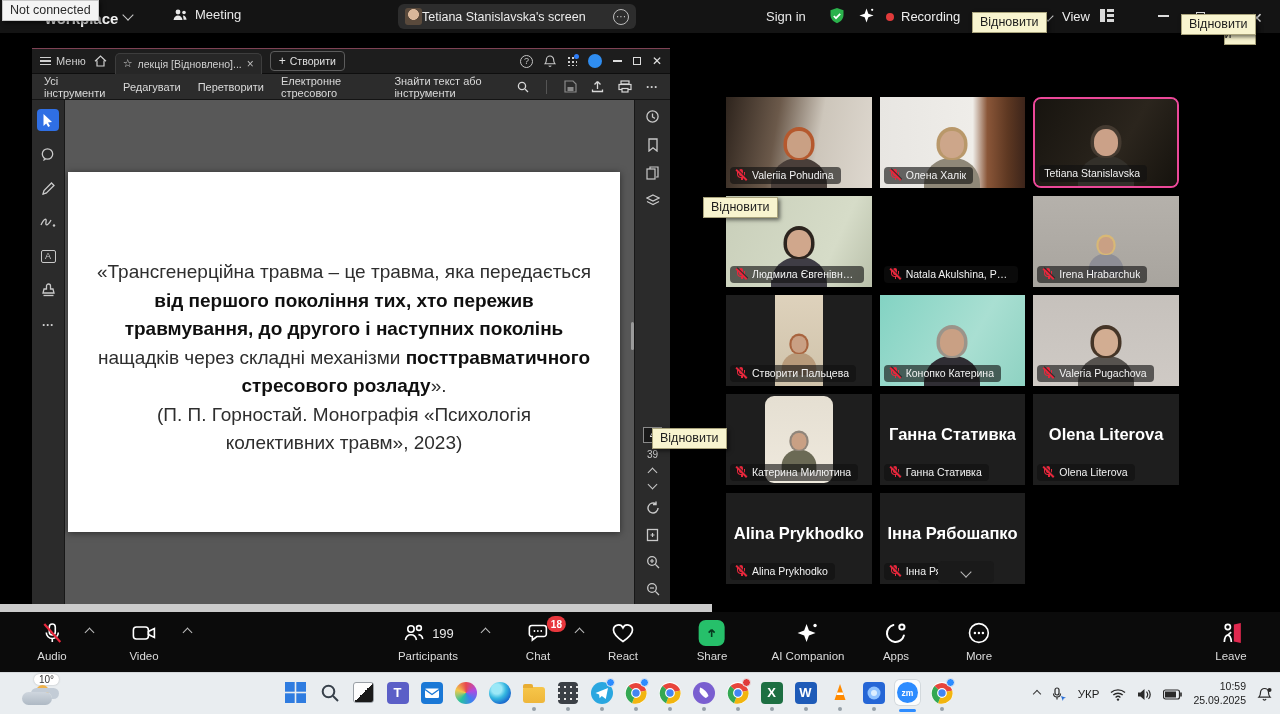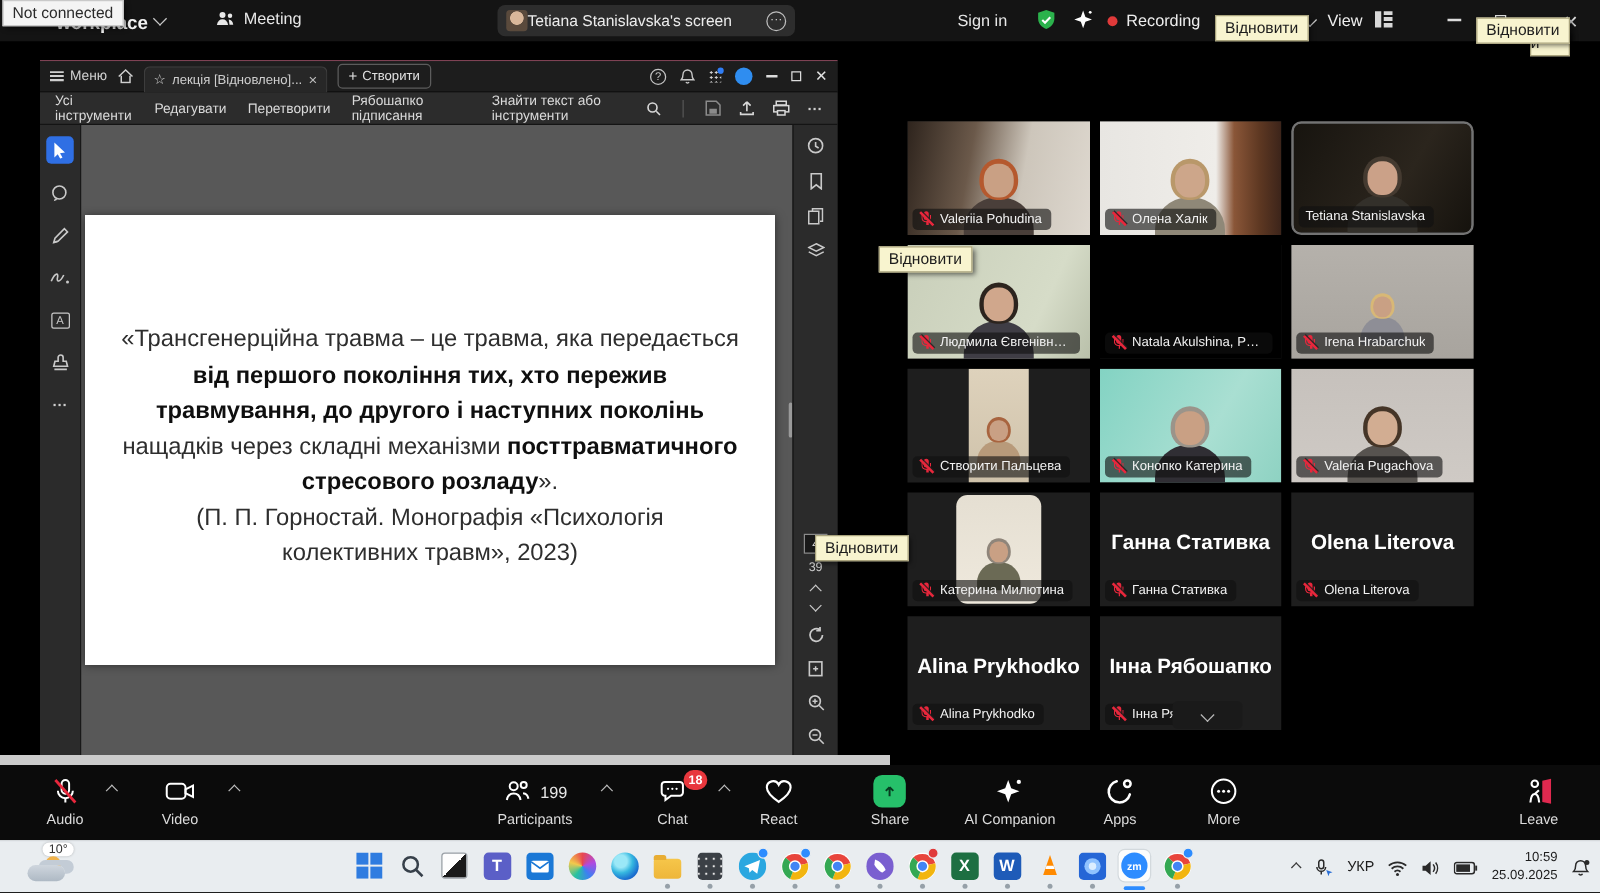--- a/index.html
+++ b/index.html
@@ -116,21 +116,21 @@
   .rr-group { display:flex; flex-direction:column; align-items:center; gap:13px; }
 
   
   .pgrid { position:absolute; left:726px; top:64px; width:453px; display:grid;
     grid-template-columns:repeat(3,1fr); grid-auto-rows:91px; gap:8px; }
   .tile { position:relative; background:#1e1e1e; overflow:hidden; }
   .tile .vid { position:absolute; inset:0; background:var(--bg,#1e1e1e); }
   .tile.narrow .vid { left:50%; transform:translateX(-50%); width:48px; background:var(--strip,#333); }
   .tile.rounded .vid { left:50%; transform:translateX(-50%); top:2px; bottom:2px; width:68px;
     border-radius:9px; background:var(--vbg,#333); }
-  .tile.active { border:2px solid #737373; border-radius:8px; }
+  .tile.active { border:2px solid #ec4899; border-radius:8px; }
   .person { position:absolute; left:50%; bottom:-6px; transform:translateX(-50%); width:56px; height:36px;
     background:var(--shirt,#444); border-radius:26px 26px 4px 4px; }
   .person::before { content:""; position:absolute; left:50%; top:-31px; transform:translateX(-50%);
     width:31px; height:33px; background:var(--hair,#333); border-radius:50% 50% 44% 44%; }
   .person::after { content:""; position:absolute; left:50%; top:-27px; transform:translateX(-50%);
     width:24px; height:27px; background:var(--skin,#c9a084); border-radius:46%; }
   .person.small { transform:translateX(-50%) scale(.62); bottom:4px; }
   .bigname { position:absolute; left:0; right:0; top:34%; text-align:center; color:#fff;
     font-size:16.5px; font-weight:bold; }
   .pill { position:absolute; left:4px; bottom:4px; display:flex; align-items:center; gap:5px;
@@ -304,21 +304,21 @@
               <div class="wm-max" style="width:8px;height:8px;"></div>
             </div>
           <div><span class="wm-close" style="font-size:12px;">✕</span></div>
         </div>
       </div>
 
       <div class="pdf-toolbar">
         <span>Усі інструменти</span>
         <span>Редагувати</span>
         <span>Перетворити</span>
-        <span>Рябошапко підписання</span>
+        <span>Електронне стресового</span>
         <div class="pdf-search">
           <span>Знайти текст або інструменти</span>
           <span>
             <svg width="12" height="12" viewBox="0 0 12 12">
                 <circle cx="5" cy="5" r="3.6" stroke="#d8d8d8" stroke-width="1.3" fill="none"></circle>
                 <line x1="8" y1="8" x2="11" y2="11" stroke="#d8d8d8" stroke-width="1.3"></line>
               </svg>
           </span>
         </div>
         <div class="tb-div"></div>

